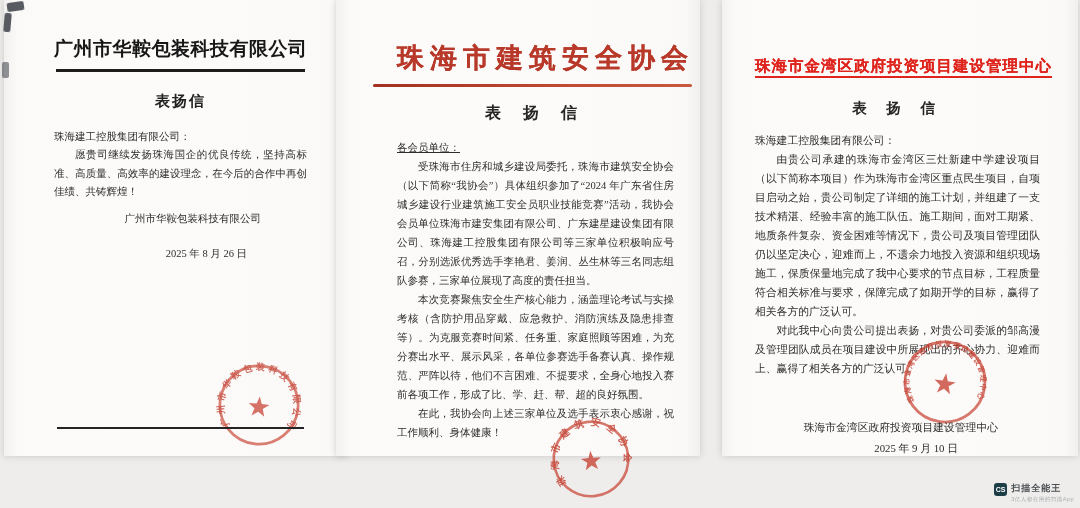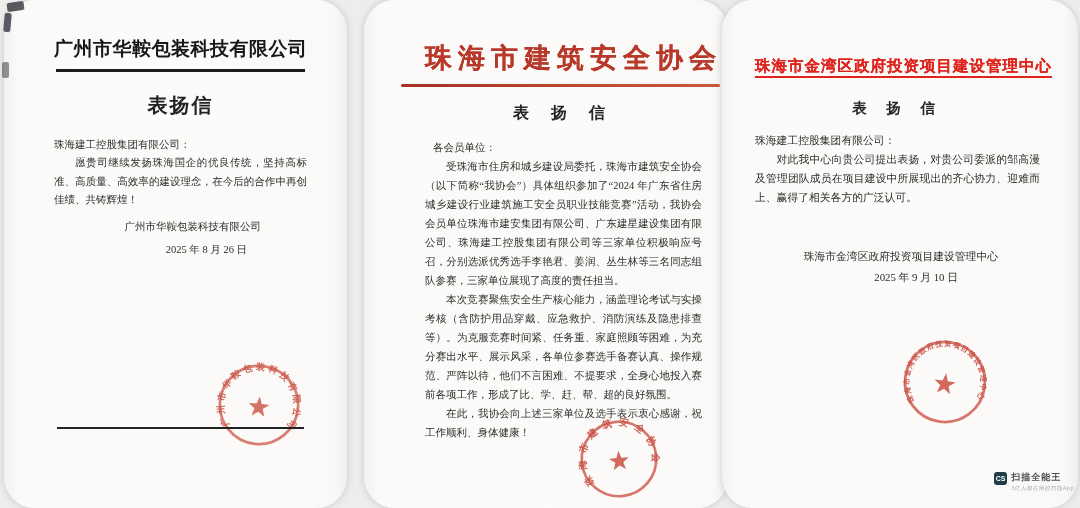--- a/index.html
+++ b/index.html
@@ -2,64 +2,63 @@
 <html><head>
 <meta charset="utf-8">
 <style>
   html,body{margin:0;padding:0;}
   body{
     width:1080px;height:508px;overflow:hidden;position:relative;
     background:#eeedeb;
     font-family:"Liberation Serif","DejaVu Serif",serif;
   }
   .page{
-    position:absolute;top:0;height:508px;
+    position:absolute;top:0;height:456px;
     background:linear-gradient(90deg,#f2f1ef 0,#fbfaf8 14px,#fcfbf9 50%,#faf9f7 calc(100% - 14px),#f0efed 100%);
     box-shadow:0 0 7px rgba(70,70,70,.22);
     color:#2e2d2b;
-    border-radius:31px;
   }
   .page1{left:4px;width:343px;}
-  .page2{left:364px;width:364px;}
+  .page2{left:336px;width:364px;}
   .page3{left:722px;width:356px;}
 
   
   .p1-inner{padding:36px 40px 0 50px;}
   .p1-title{
     margin:0;text-align:center;font-size:19px;font-weight:bold;color:#171717;
     letter-spacing:.5px;white-space:nowrap;
   }
   .p1-rule{height:2.5px;background:#1c1c1c;margin:7px 2px 0 2px;}
   .p1-subtitle{
-    margin:20px 0 0 0;text-align:center;font-size:20px;font-weight:bold;
+    margin:20px 0 0 0;text-align:center;font-size:15px;font-weight:bold;
     color:#222;letter-spacing:2px;
   }
   .p1-body{font-size:10.5px;line-height:18.5px;text-align:justify;}
   .p1-body .salut{margin:17px 0 0 0;}
   .p1-body p.para{margin:0;text-indent:2em;}
   .p1-sig{margin:8px 46px 0 0;text-align:right;font-size:10.5px;line-height:18px;}
-  .p1-sig .date{margin-right:14px;margin-top:5px;}
+  .p1-sig .date{margin-right:14px;margin-top:17px;}
   .p1-footer-rule{position:absolute;left:53px;top:427px;width:247px;height:2px;background:#242424;}
   .artifact{position:absolute;background:#3c4047;border-radius:2px;filter:blur(.6px);opacity:.85;}
   .a1{left:3px;top:2px;width:17px;height:9px;transform:rotate(-8deg);}
   .a2{left:0;top:13px;width:7px;height:19px;transform:rotate(5deg);}
   .a3{left:-2px;top:62px;width:7px;height:16px;opacity:.55;}
 
   
   .p2-inner{padding:40px 26px 0 61px;}
   .p2-title{
     margin:0;text-align:center;font-size:27px;font-weight:bold;color:#b8392a;
     letter-spacing:6px;white-space:nowrap;text-shadow:0 0 .4px #b8392a;
   }
   .p2-rule{height:3px;margin:8px -18px 0 -24px;
     background:linear-gradient(90deg,#a33020,#c04a33 60%,#c8583f);border-radius:2px;}
   .p2-subtitle{margin:16px 0 0 0;text-align:center;font-size:16px;font-weight:bold;
     color:#262524;letter-spacing:9px;}
   .p2-body{font-size:10.5px;line-height:19px;text-align:justify;}
-  .p2-body .salut{margin:14px 0 0 8px;}
+  .p2-body .salut{margin:14px 0 0 0;text-decoration:underline;}
   .p2-body p.para{margin:0;text-indent:2em;}
 
   
   .p3-inner{padding:56px 38px 0 33px;}
   .p3-title{
     margin:0;text-align:center;font-size:15.5px;font-weight:bold;color:#df241d;
     letter-spacing:1px;white-space:nowrap;text-shadow:0 0 .4px #df241d;
   }
   .p3-title span{border-bottom:2px solid #df241d;padding-bottom:2px;}
   .p3-subtitle{margin:22px 0 0 0;text-align:center;font-size:14.5px;font-weight:bold;
@@ -79,21 +78,21 @@
   .seal-star{fill:#c84335;opacity:.88;}
   .seal-text{fill:#c23d30;opacity:.92;font-family:"Liberation Serif","DejaVu Serif",serif;font-weight:bold;}
   .seal1{left:212px;top:362px;width:86px;height:86px;transform:rotate(6deg);opacity:.85;}
   .seal1 .seal-text{font-size:11.5px;letter-spacing:4px;}
   .seal2{left:214px;top:418px;width:82px;height:82px;transform:rotate(-5deg);opacity:.9;}
   .seal2 .seal-text{font-size:13px;letter-spacing:8px;}
   .seal3{left:179px;top:338px;width:88px;height:88px;transform:rotate(8deg);opacity:.9;}
   .seal3 .seal-text{font-size:9px;letter-spacing:1.5px;}
 
   
-  .watermark{position:absolute;right:6px;bottom:16px;display:flex;align-items:flex-start;gap:4px;z-index:5;}
+  .watermark{position:absolute;right:6px;bottom:5px;display:flex;align-items:flex-start;gap:4px;z-index:5;}
   .wm-logo{
     width:13px;height:13px;background:#1d3d47;color:#fff;border-radius:3px;
     font-family:"Liberation Sans","DejaVu Sans",sans-serif;font-size:7px;font-weight:bold;
     display:flex;align-items:center;justify-content:center;margin-top:1px;
   }
   .wm-name{font-family:"Liberation Sans","DejaVu Sans",sans-serif;font-size:9px;font-weight:bold;color:#4a4f52;letter-spacing:1px;}
   .wm-tagline{font-family:"Liberation Sans","DejaVu Sans",sans-serif;font-size:5.5px;color:#a9adb0;letter-spacing:.5px;margin-top:1px;}
 </style>
 </head>
 <body>
@@ -148,20 +147,21 @@
     <text class="seal-text"><textPath href="#arc2">珠海市建筑安全协会</textPath></text>
   </svg>
 </section>
 
 <section class="page page3">
   <div class="p3-inner">
     <h1 class="p3-title"><span>珠海市金湾区政府投资项目建设管理中心</span></h1>
     <h2 class="p3-subtitle">表 扬 信</h2>
     <div class="p3-body">
       <p class="salut">珠海建工控股集团有限公司：</p>
+      <p class="para">由贵公司承建的珠海市金湾区三灶新建中学建设项目（以下简称本项目）作为珠海市金湾区重点民生项目，自项目启动之始，贵公司制定了详细的施工计划，并组建了一支技术精湛、经验丰富的施工队伍。施工期间，面对工期紧、地质条件复杂、资金困难等情况下，贵公司及项目管理团队仍以坚定决心，迎难而上，不遗余力地投入资源和组织现场施工，保质保量地完成了我中心要求的节点目标，工程质量符合相关标准与要求，保障完成了如期开学的目标，赢得了相关各方的广泛认可。</p>
       <p class="para">对此我中心向贵公司提出表扬，对贵公司委派的邹高漫及管理团队成员在项目建设中所展现出的齐心协力、迎难而上、赢得了相关各方的广泛认可。</p>
     </div>
     <div class="p3-sig">
       <div>珠海市金湾区政府投资项目建设管理中心</div>
       <div class="date">2025 年 9 月 10 日</div>
     </div>
   </div>
   <svg class="seal seal3" viewBox="0 0 110 110">
     <defs>
         <path id="arc3" d="M 20.5,83.9 A 45,45 0 1 1 89.5,83.9" fill="none"></path>

